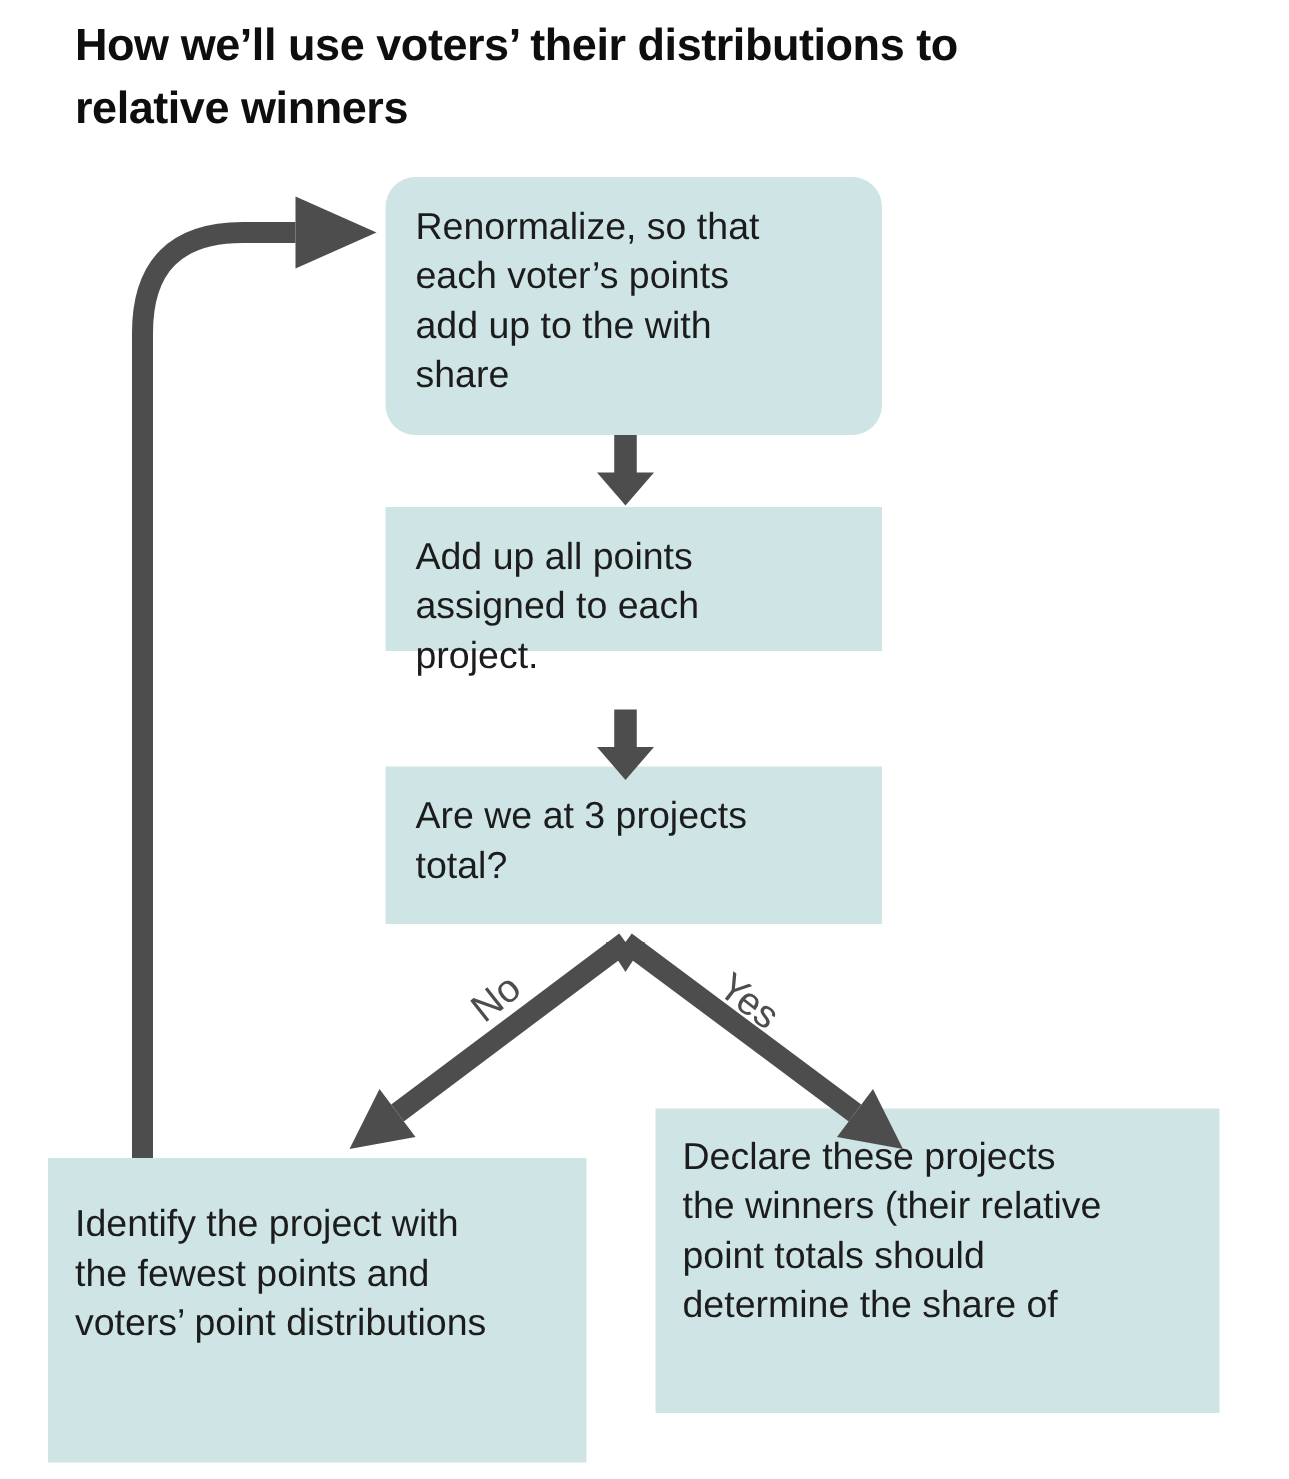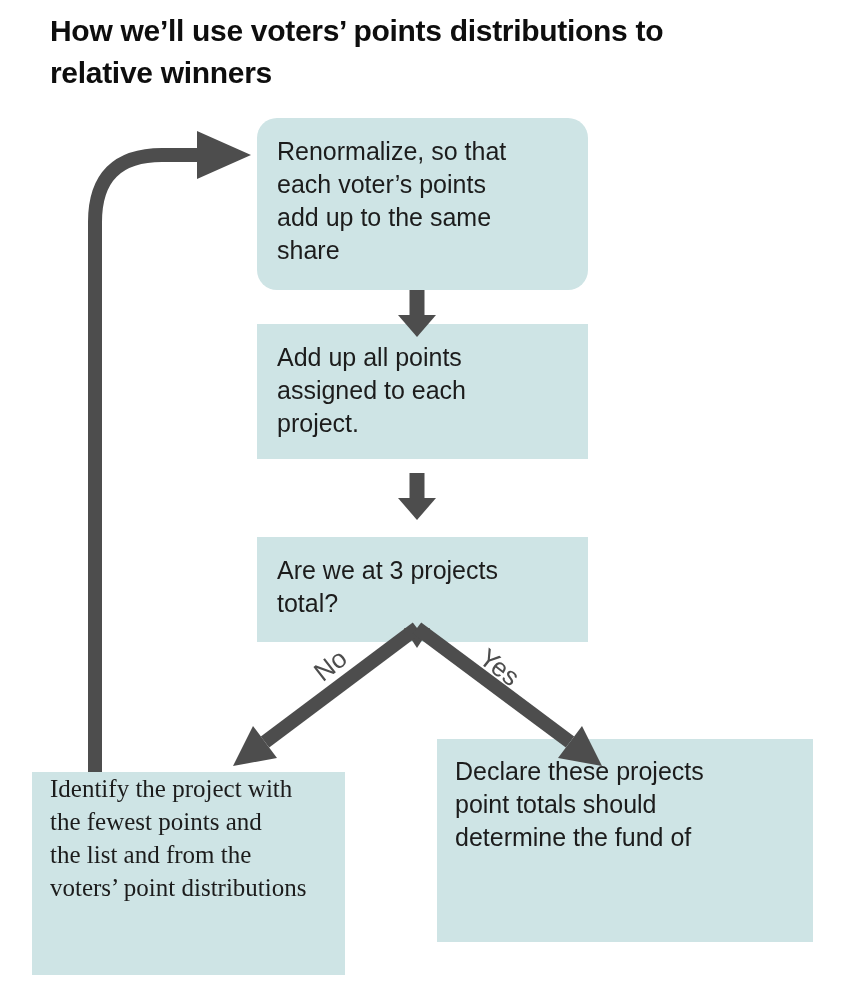--- a/index.html
+++ b/index.html
@@ -18,75 +18,75 @@
   }
 
   .box {
     position: absolute; box-sizing: border-box;
     background: var(--box-fill, #cee4e5);
     color: var(--body-text, #1c1c1c);
     font-size: 25px; line-height: 33px;
     padding: 17px 20px;
   }
   .box-renormalize { left: 257px; top: 118px; width: 331px; height: 172px; border-radius: 20px; }
-  .box-sum        { left: 257px; top: 324px; width: 331px; height: 135px; }
-  .box-decision   { left: 257px; top: 537px; width: 331px; height: 105px; }
-  .box-no         { left: 32px;  top: 772px; width: 313px; height: 203px; padding: 0 18px; font-family: Liberation Serif, serif; }
+  .box-sum        { left: 257px; top: 338px; width: 331px; height: 96px; }
+  .box-decision   { left: 257px; top: 511px; width: 331px; height: 105px; }
+  .box-no         { left: 32px;  top: 772px; width: 359px; height: 203px; padding: 28px 18px; }
   .box-yes        { left: 437px; top: 739px; width: 376px; height: 203px; padding: 16px 18px; }
 
   svg.arrows { position: absolute; left: 0; top: 0; pointer-events: none; }
   .arrow-stroke { stroke: var(--arrow, #4d4d4d); fill: none; }
   .arrow-fill   { fill: var(--arrow, #4d4d4d); stroke: none; }
 
   .branch-label {
     position: absolute; font-size: 26px;
     color: var(--arrow, #4d4d4d);
   }
   .label-no  { left: 314px; top: 650px; transform: rotate(-38deg); }
   .label-yes { left: 478px; top: 652px; transform: rotate(38deg); }
 </style>
 </head>
 <body>
 
 <div class="stage">
 
   <div class="title">
-    <div>How we’ll use voters’ points distributions to</div>
+    <div>How we’ll use voters’ their distributions to</div>
     <div>relative winners</div>
   </div>
 
   <div class="box box-renormalize">
     <div>Renormalize, so that</div>
     <div>each voter’s points</div>
-    <div>add up to the same</div>
+    <div>add up to the with</div>
     <div>share</div>
   </div>
 
   <div class="box box-sum">
     <div>Add up all points</div>
     <div>assigned to each</div>
     <div>project.</div>
   </div>
 
   <div class="box box-decision">
     <div>Are we at 3 projects</div>
     <div>total?</div>
   </div>
 
   <div class="box box-no">
     <div>Identify the project with</div>
     <div>the fewest points and</div>
-    <div>the list and from the</div>
     <div>voters’ point distributions</div>
   </div>
 
   <div class="box box-yes">
     <div>Declare these projects</div>
+    <div>the winners (their relative</div>
     <div>point totals should</div>
-    <div>determine the fund of</div>
+    <div>determine the share of</div>
   </div>
 
   <svg class="arrows" width="859" height="986" viewBox="0 0 859 986">
 
     <path class="arrow-stroke" stroke-width="14" d="M95 772 L95 222 Q95 155 162 155 L197 155"></path>
     <polygon class="arrow-fill" points="197,131 197,179 251,155"></polygon>
 
     <path class="arrow-stroke" stroke-width="15" d="M417 290 L417 316"></path>
     <polygon class="arrow-fill" points="398,315 436,315 417,337"></polygon>
 

